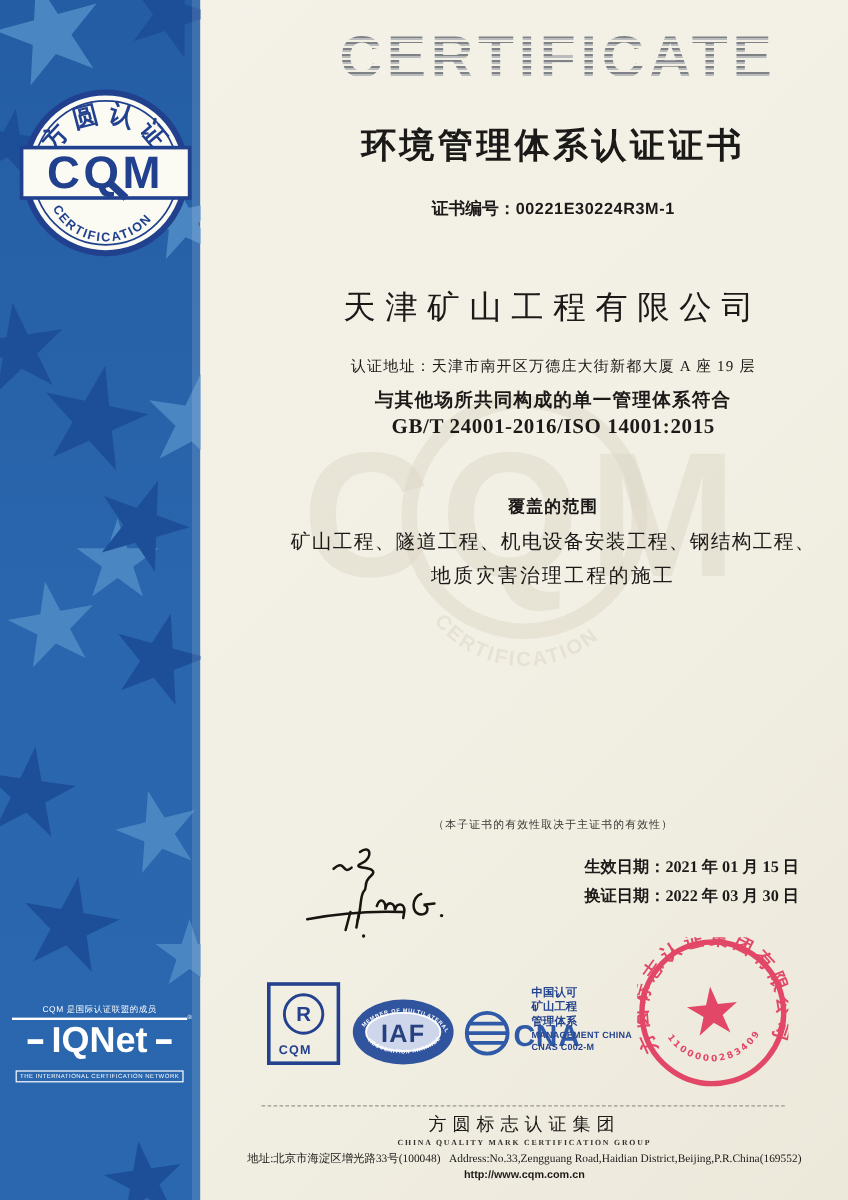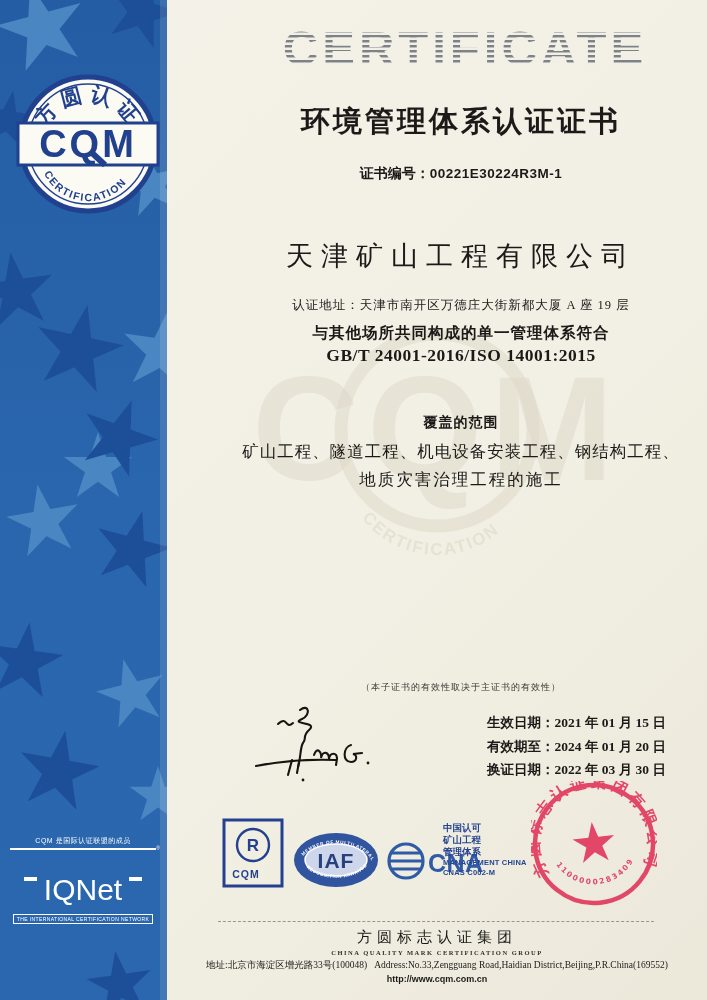--- a/index.html
+++ b/index.html
@@ -56,21 +56,21 @@
   #footer .addr{font-size:9.5px;margin-top:3px;white-space:nowrap;}
   #footer .web{font-size:9px;font-weight:700;margin-top:2px;font-family:"Liberation Sans",sans-serif;}
   
   #iqnet{left:6px;top:836px;width:154px;color:#fff;text-align:center;
     font-family:"Liberation Sans","DejaVu Sans",sans-serif;}
   #iqnet .member{font-size:7px;letter-spacing:.5px;white-space:nowrap;}
   #iqnet .rule{position:relative;height:2px;background:#fff;margin:2px 4px 1px 4px;}
   #iqnet .rule .reg{position:absolute;right:-4px;top:-3px;font-size:5px;}
   #iqnet .row{display:flex;align-items:center;justify-content:center;gap:7px;}
   #iqnet .dash{width:13px;height:4px;background:#fff;}
-  #iqnet .name{font-size:30px;font-weight:400;letter-spacing:0;margin-top:22px;}
+  #iqnet .name{font-size:30px;font-weight:700;letter-spacing:0;}
   #iqnet .netbar{display:inline-block;border:1px solid #fff;padding:1px 3px;font-size:5px;letter-spacing:.4px;margin-top:1px;white-space:nowrap;}
   #serial{left:26px;top:941px;font-family:"DejaVu Sans","Liberation Sans",sans-serif;
     font-size:18px;letter-spacing:3px;color:var(--serial-maroon);opacity:.9;}
   
   #signature{left:248px;top:700px;}
 </style>
 </head>
 <body>
 
 <div id="page">
@@ -161,23 +161,20 @@
       <circle cx="55" cy="80" r="1.4" fill="#17150f" stroke="none"></circle>
       <circle cx="120" cy="63" r="1.4" fill="#17150f" stroke="none"></circle>
     </g>
   </svg>
 
   <div id="dates" class="abs">
     <div>
       <span>生效日期：</span><span class="val">2021 年 01 月 15 日</span>
     </div>
     <div>
-      <span>有效期至：</span><span class="val">2024 年 01 月 20 日</span>
-    </div>
-    <div>
       <span>换证日期：</span><span class="val">2022 年 03 月 30 日</span>
     </div>
   </div>
 
   <svg id="rcqm-logo" class="abs" width="62" height="72" viewBox="0 0 62 72">
     <rect x="2" y="2" width="58" height="66" fill="none" stroke="#24418f" stroke-width="3"></rect>
     <circle cx="31" cy="27" r="16" fill="none" stroke="#24418f" stroke-width="2.4"></circle>
     <text x="31" y="33" text-anchor="middle" font-family="Liberation Sans,sans-serif" font-size="17" font-weight="700" fill="#24418f">R</text>
     <text x="24" y="60" text-anchor="middle" font-family="Liberation Sans,sans-serif" font-size="10.5" font-weight="800" fill="#24418f" letter-spacing="1">CQM</text>
   </svg>

